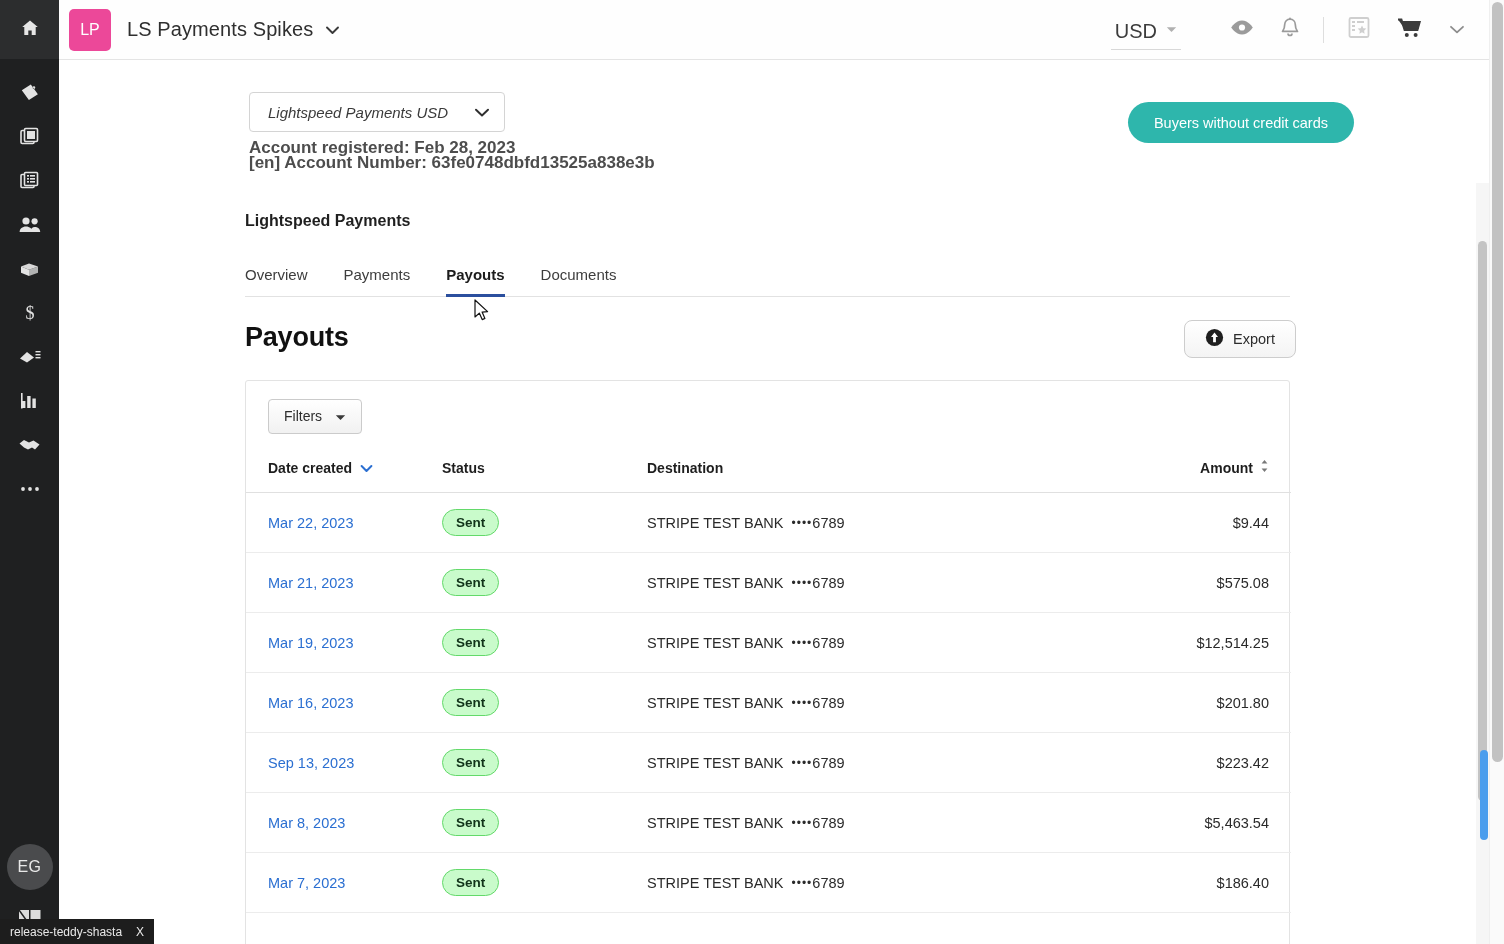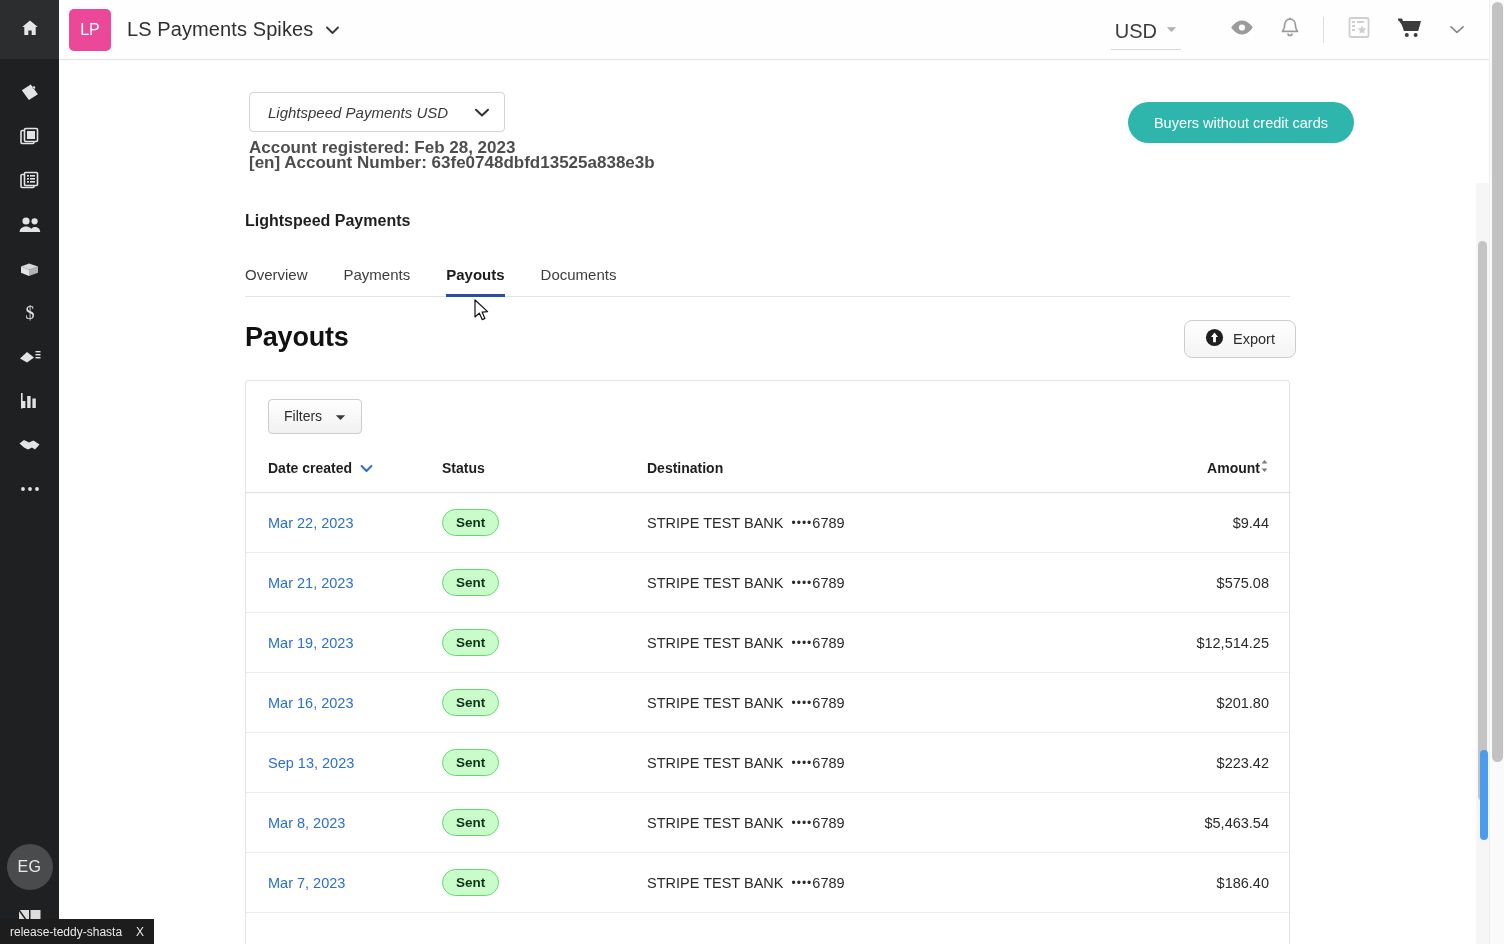--- a/index.html
+++ b/index.html
@@ -171,21 +171,21 @@
   table.payouts td {
     font-size: 14.5px; color: #2a2a2a;
     padding: 16px 0; border-bottom: 1px solid #ececec;
     height: 50px; vertical-align: middle;
   }
   .c-date { width: 196px; padding-left: 22px !important; }
   .c-status { width: 205px; }
   .c-dest { width: 420px; }
   .c-amount { width: 224px; text-align: right; padding-right: 22px !important; }
   .th-sort { display: inline-flex; align-items: center; gap: 8px; cursor: pointer; }
-  .th-amount-wrap { display: inline-flex; align-items: center; float: right; cursor: pointer; }
+  .th-amount-wrap { display: inline-flex; align-items: center; gap: 7px; float: right; cursor: pointer; }
   .date-link { color: #2b6fd1; cursor: pointer; }
   .badge-sent {
     display: inline-flex; align-items: center; justify-content: center;
     min-width: 54px; height: 27px; padding: 0 13px;
     border-radius: 14px; background: #c9fbcb; border: 1px solid #63d96a;
     font-size: 13.5px; font-weight: bold; color: #11331a;
   }
   .dest-dots { letter-spacing: 1px; font-size: 12px; position: relative; top: -1px; }
 
   

